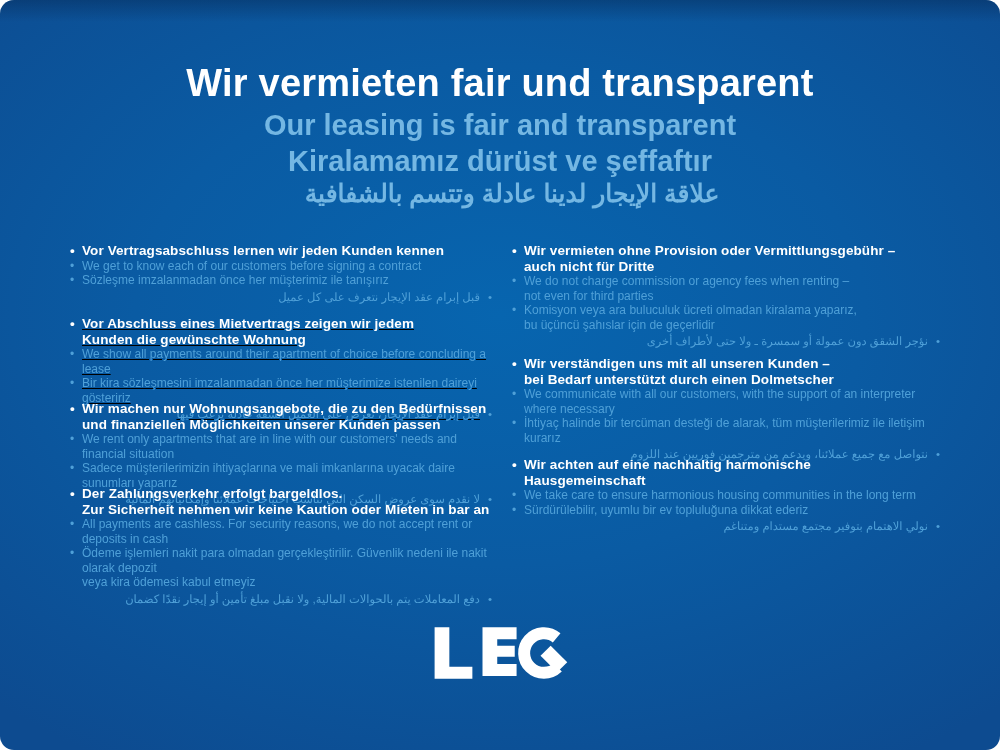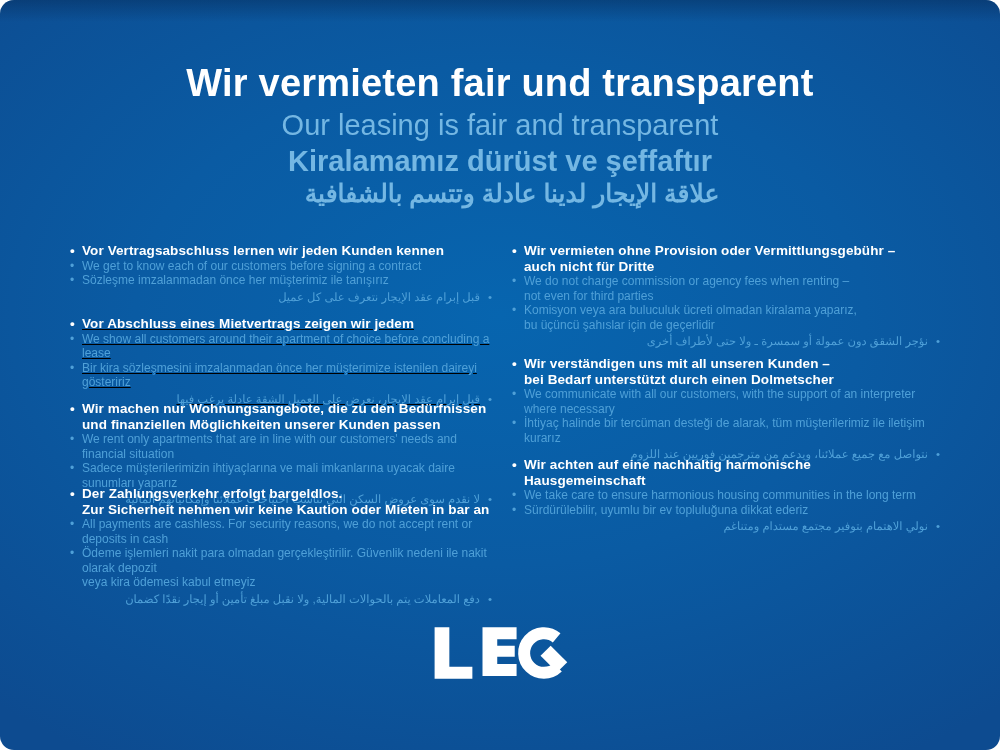--- a/index.html
+++ b/index.html
@@ -14,21 +14,21 @@
   }
   .poster::before {
     content:""; position:absolute; left:0; top:0; right:0; height:22px;
     background: linear-gradient(180deg, rgba(3,30,66,.35), rgba(3,30,66,0));
     pointer-events:none;
   }
 
   
   .hdr { position:absolute; left:0; right:0; text-align:center; }
   .hdr-de { top:62px; font-size:38px; font-weight:700; color:#ffffff; letter-spacing:.2px; }
-  .hdr-en { top:109px; font-size:29px; font-weight:400; color:#74b7e3; }
+  .hdr-en { top:109px; font-size:29px; font-weight:700; color:#74b7e3; }
   .hdr-tr { top:145px; font-size:29px; font-weight:700; color:#74b7e3; }
   .hdr-ar { top:179px; font-size:25px; font-weight:700; color:#74b7e3; direction:rtl;padding-left:24px; }
 
   
   .col { position:absolute; top:0; }
   .col-left  { left:70px;  width:422px; }
   .col-right { left:512px; width:428px; }
   .block { position:absolute; left:0; width:100%; }
 
   .line { position:relative; padding-left:12px; }
@@ -65,21 +65,22 @@
 
     <div class="block lb1">
       <div class="line b de-line">Vor Vertragsabschluss lernen wir jeden Kunden kennen</div>
       <div class="line b sub-line">We get to know each of our customers before signing a contract</div>
       <div class="line b sub-line">Sözleşme imzalanmadan önce her müşterimiz ile tanışırız</div>
       <div class="line b sub-line ar-line">قبل إبرام عقد الإيجار نتعرف على كل عميل</div>
     </div>
 
     <div class="block lb2">
       <div class="line b de-line">Vor Abschluss eines Mietvertrags zeigen wir jedem</div>
-      <div class="line b sub-line">We show all customers around their apartment of choice before concluding a lease</div>
+      <div class="line de-line">Kunden die gewünschte Wohnung</div>
+      <div class="line b sub-line">We show all payments around their apartment of choice before concluding a lease</div>
       <div class="line b sub-line">Bir kira sözleşmesini imzalanmadan önce her müşterimize istenilen daireyi gösteririz</div>
       <div class="line b sub-line ar-line">قبل إبرام عقد الإيجار، نعرض على العميل الشقة عادلة يرغب فيها</div>
     </div>
 
     <div class="block lb3">
       <div class="line b de-line">Wir machen nur Wohnungsangebote, die zu den Bedürfnissen</div>
       <div class="line de-line">und finanziellen Möglichkeiten unserer Kunden passen</div>
       <div class="line b sub-line">We rent only apartments that are in line with our customers' needs and financial situation</div>
       <div class="line b sub-line">Sadece müşterilerimizin ihtiyaçlarına ve mali imkanlarına uyacak daire sunumları yaparız</div>
       <div class="line b sub-line ar-line">لا نقدم سوى عروض السكن التي تناسب احتياجات عملائنا وإمكانياتهم المالية</div>

